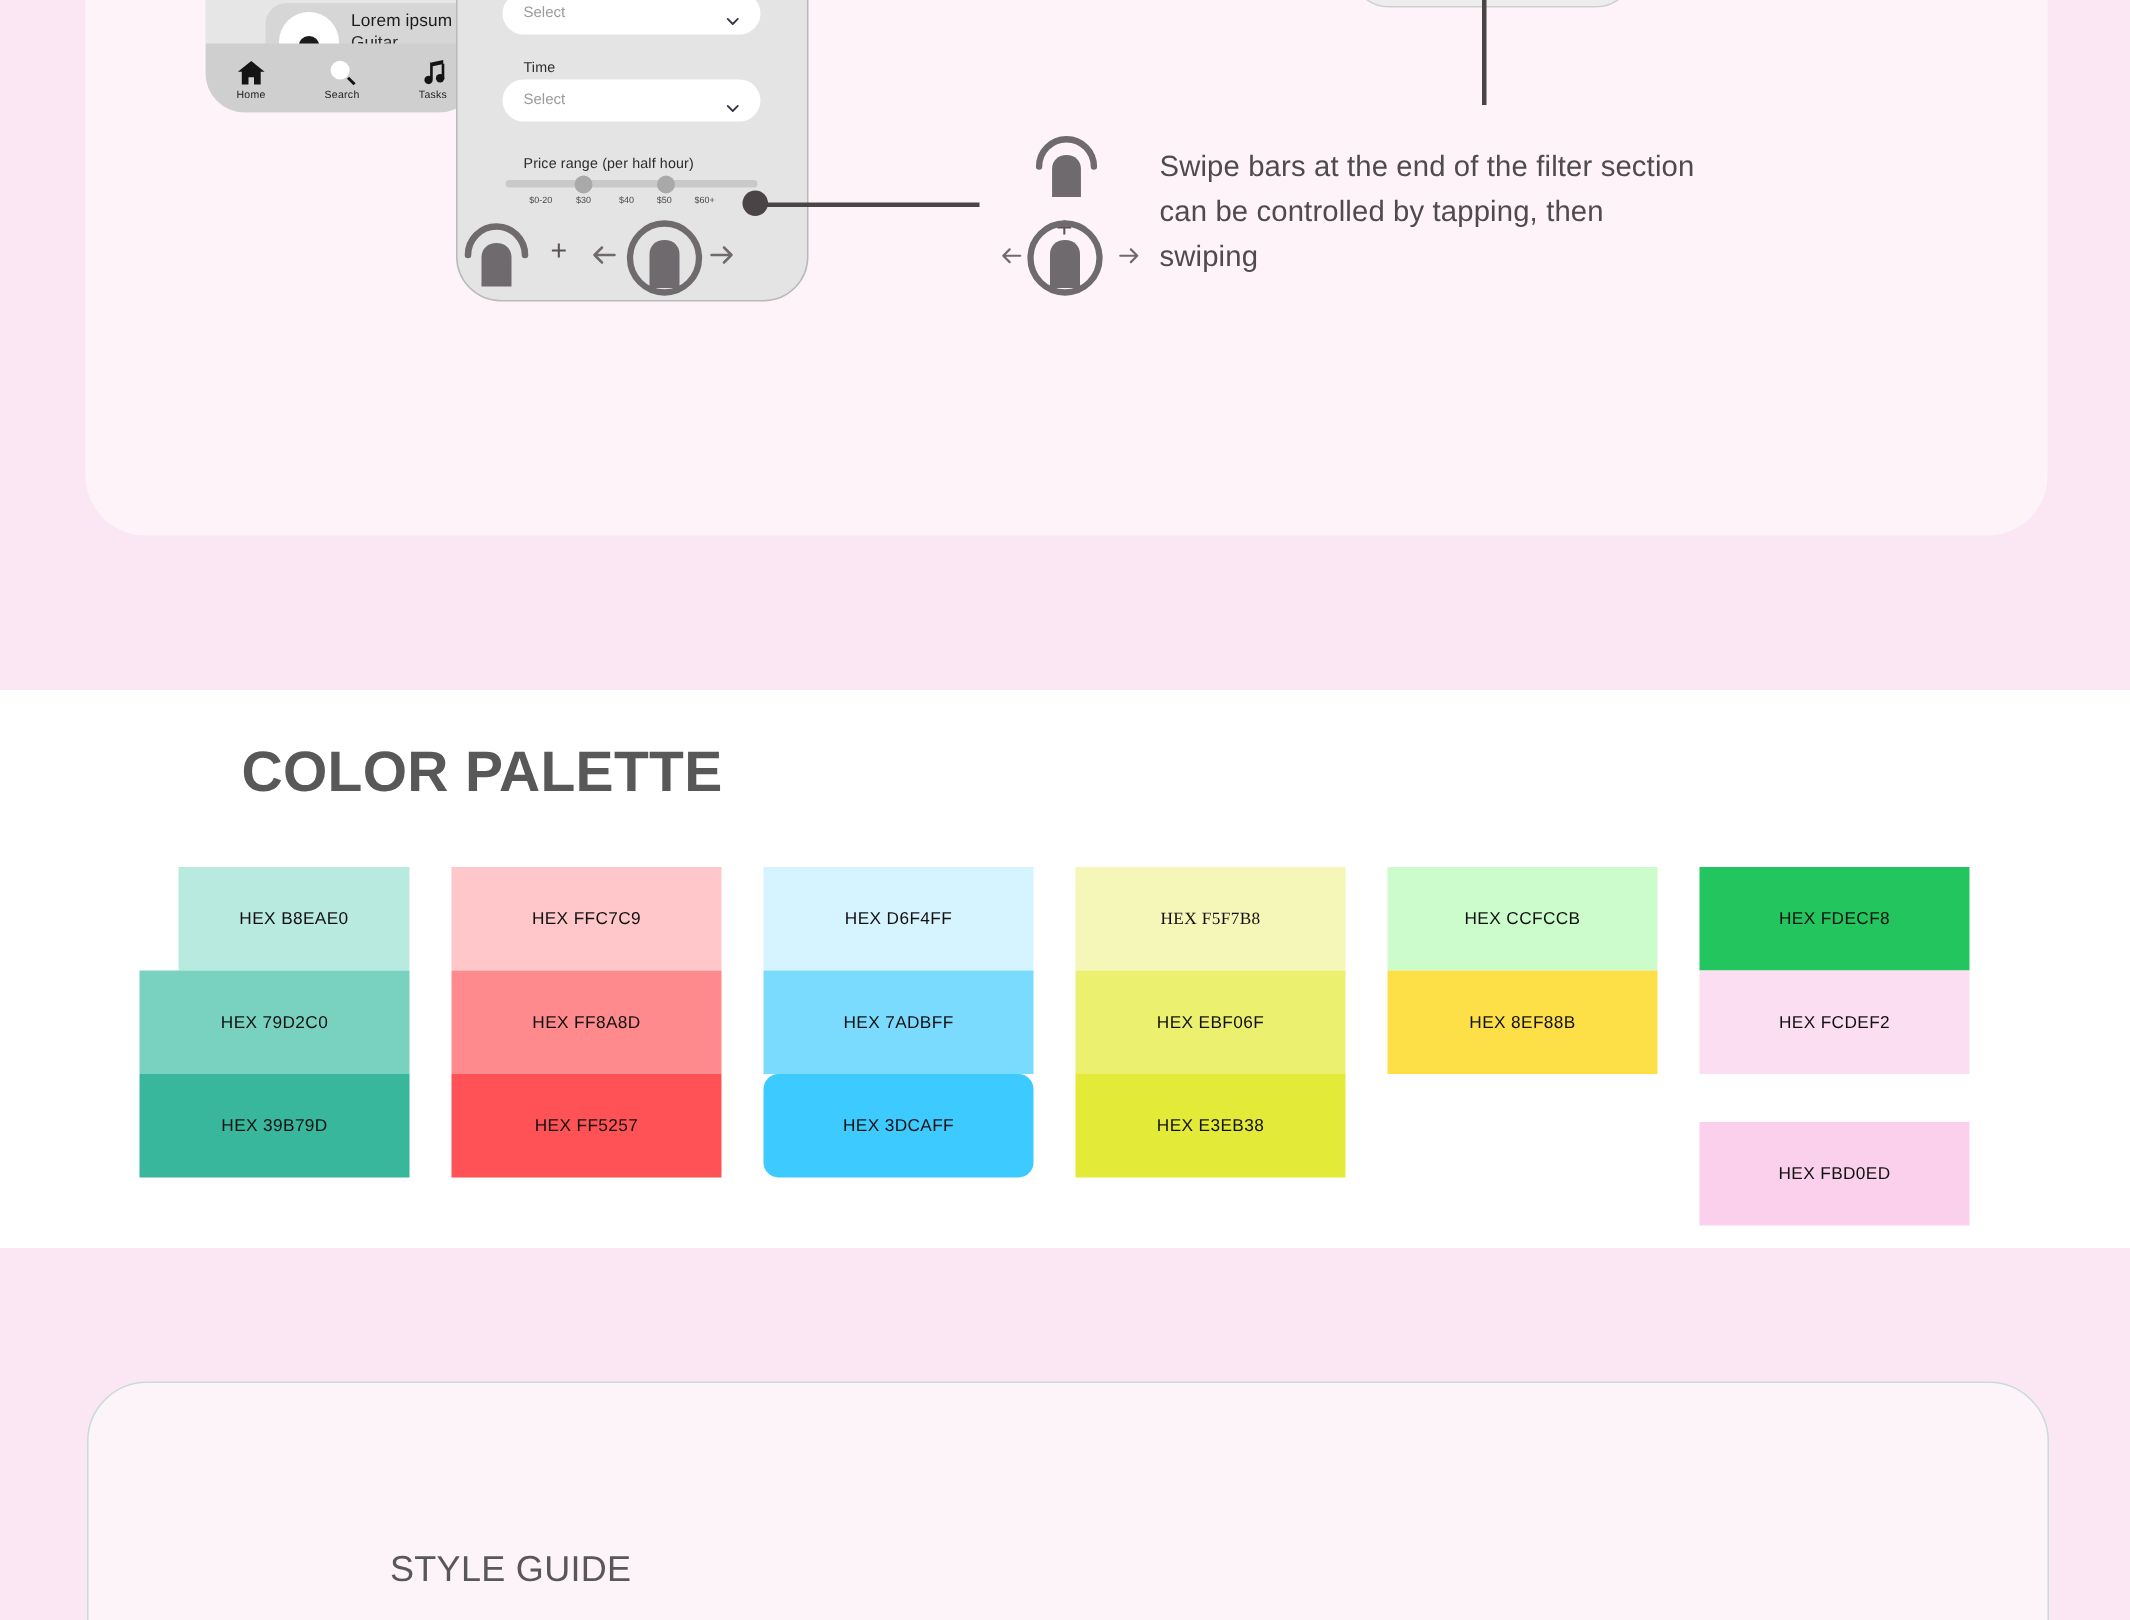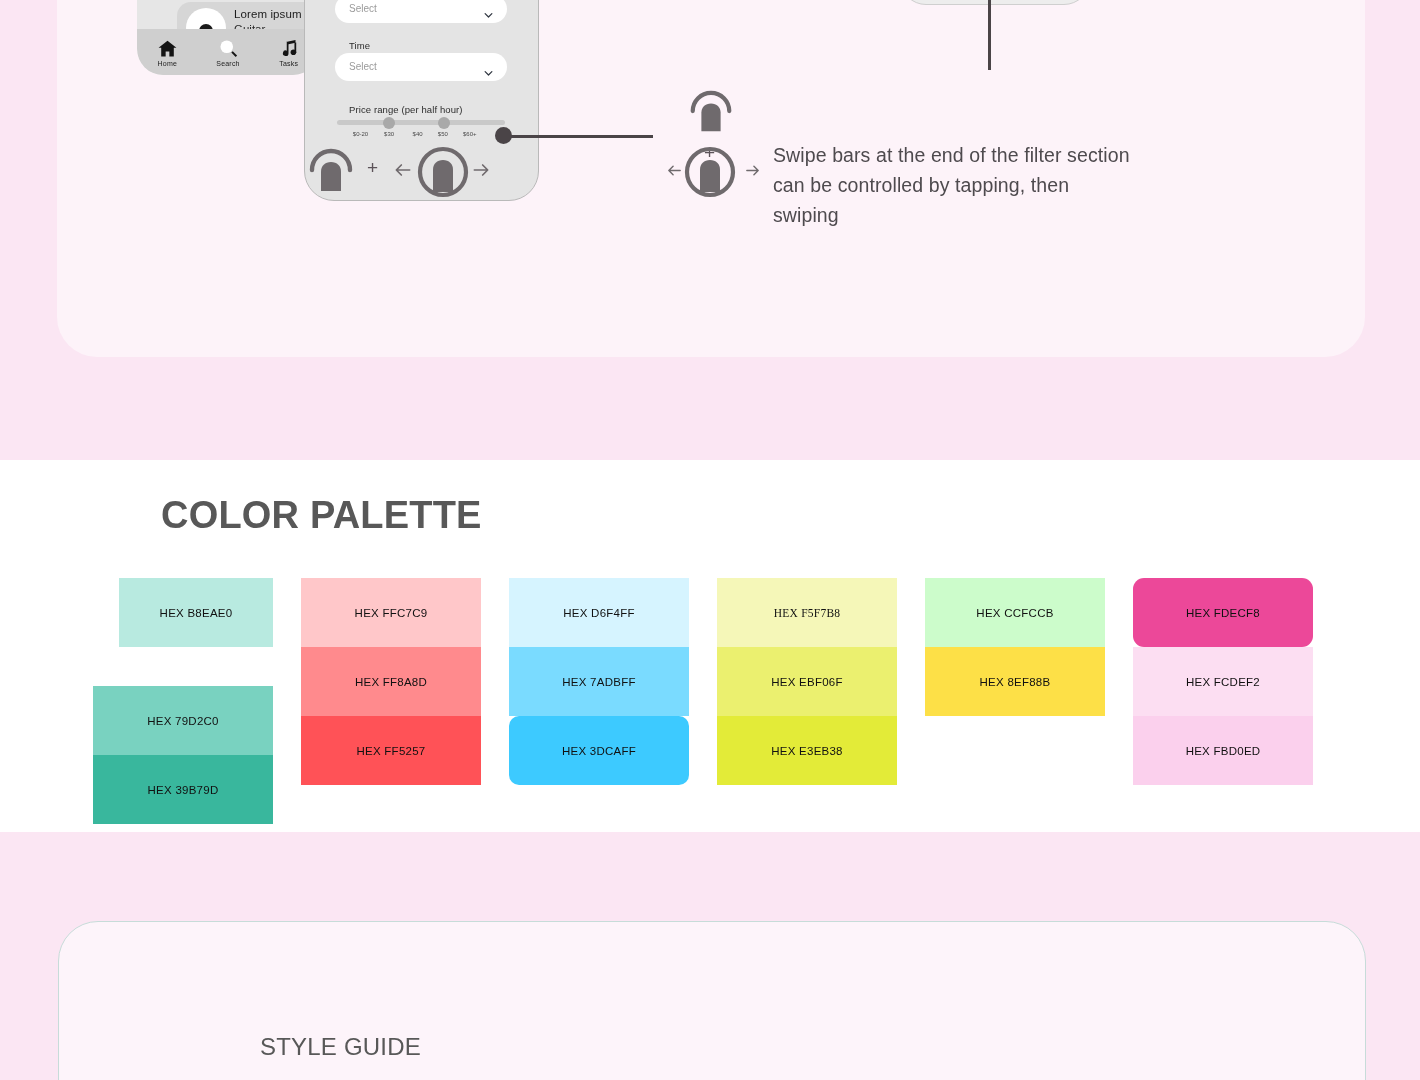--- a/index.html
+++ b/index.html
@@ -205,21 +205,20 @@
     line-height: 1;
   }
   .anno-text {
     position: absolute;
     left: 109px; top: 8px;
     width: 360px;
     font-size: 19.5px;
     line-height: 30px;
     color: #4e4a4e;
     letter-spacing: .1px;
-    margin-top: 44px;
   }
   .arrow-l { position: absolute; left: 2px; top: 74px; width: 17px; height: 17px; }
   .arrow-r { position: absolute; left: 80px; top: 74px; width: 17px; height: 17px; }
 
   
   .band-white {
     position: absolute;
     left: 0; top: 460px;
     width: 1420px; height: 372px;
     background: #ffffff;
@@ -422,21 +421,21 @@
     <div class="anno-text">Swipe bars at the end of the filter section can be controlled by tapping, then swiping</div>
   </div>
 
   <div class="band-white"></div>
 
   <div class="palette-title">COLOR PALETTE</div>
 
   <div class="swatch-grid" id="swatch-grid">
       <div class="swatch-col">
         <div class="swatch" style="background: rgb(184, 234, 224); margin-left: 26px;">HEX B8EAE0</div>
-        <div class="swatch" style="background: rgb(121, 210, 192); margin-top: 39px;">HEX 79D2C0</div>
+        <div class="swatch" style="background: rgb(121, 210, 192);">HEX 79D2C0</div>
         <div class="swatch" style="background: rgb(57, 183, 157);">HEX 39B79D</div>
       </div>
       <div class="swatch-col">
         <div class="swatch" style="background: rgb(255, 199, 201);">HEX FFC7C9</div>
         <div class="swatch" style="background: rgb(255, 138, 141);">HEX FF8A8D</div>
         <div class="swatch" style="background: rgb(255, 82, 87);">HEX FF5257</div>
       </div>
       <div class="swatch-col">
         <div class="swatch" style="background: rgb(214, 244, 255);">HEX D6F4FF</div>
         <div class="swatch" style="background: rgb(122, 219, 255);">HEX 7ADBFF</div>
@@ -445,23 +444,23 @@
       <div class="swatch-col">
         <div class="swatch" style="background: rgb(245, 247, 184); font-family: Liberation Serif, serif;">HEX F5F7B8</div>
         <div class="swatch" style="background: rgb(235, 240, 111);">HEX EBF06F</div>
         <div class="swatch" style="background: rgb(227, 235, 56);">HEX E3EB38</div>
       </div>
       <div class="swatch-col">
         <div class="swatch" style="background: rgb(204, 252, 203);">HEX CCFCCB</div>
         <div class="swatch" style="background: #fde047;">HEX 8EF88B</div>
       </div>
       <div class="swatch-col">
-        <div class="swatch" style="background: #ec4899; border-radius: 11px;">HEX FDECF8</div>
+        <div class="swatch" style="background: #22c55e;">HEX FDECF8</div>
         <div class="swatch" style="background: rgb(252, 222, 242);">HEX FCDEF2</div>
-        <div class="swatch" style="background: rgb(251, 208, 237);">HEX FBD0ED</div>
+        <div class="swatch" style="background: rgb(251, 208, 237); margin-top: 32px;">HEX FBD0ED</div>
       </div>
     </div>
 
   <div class="band-pink-bottom"></div>
   <div class="style-card"></div>
   <div class="style-title">STYLE GUIDE</div>
 
 </div>
 
 </body></html>

